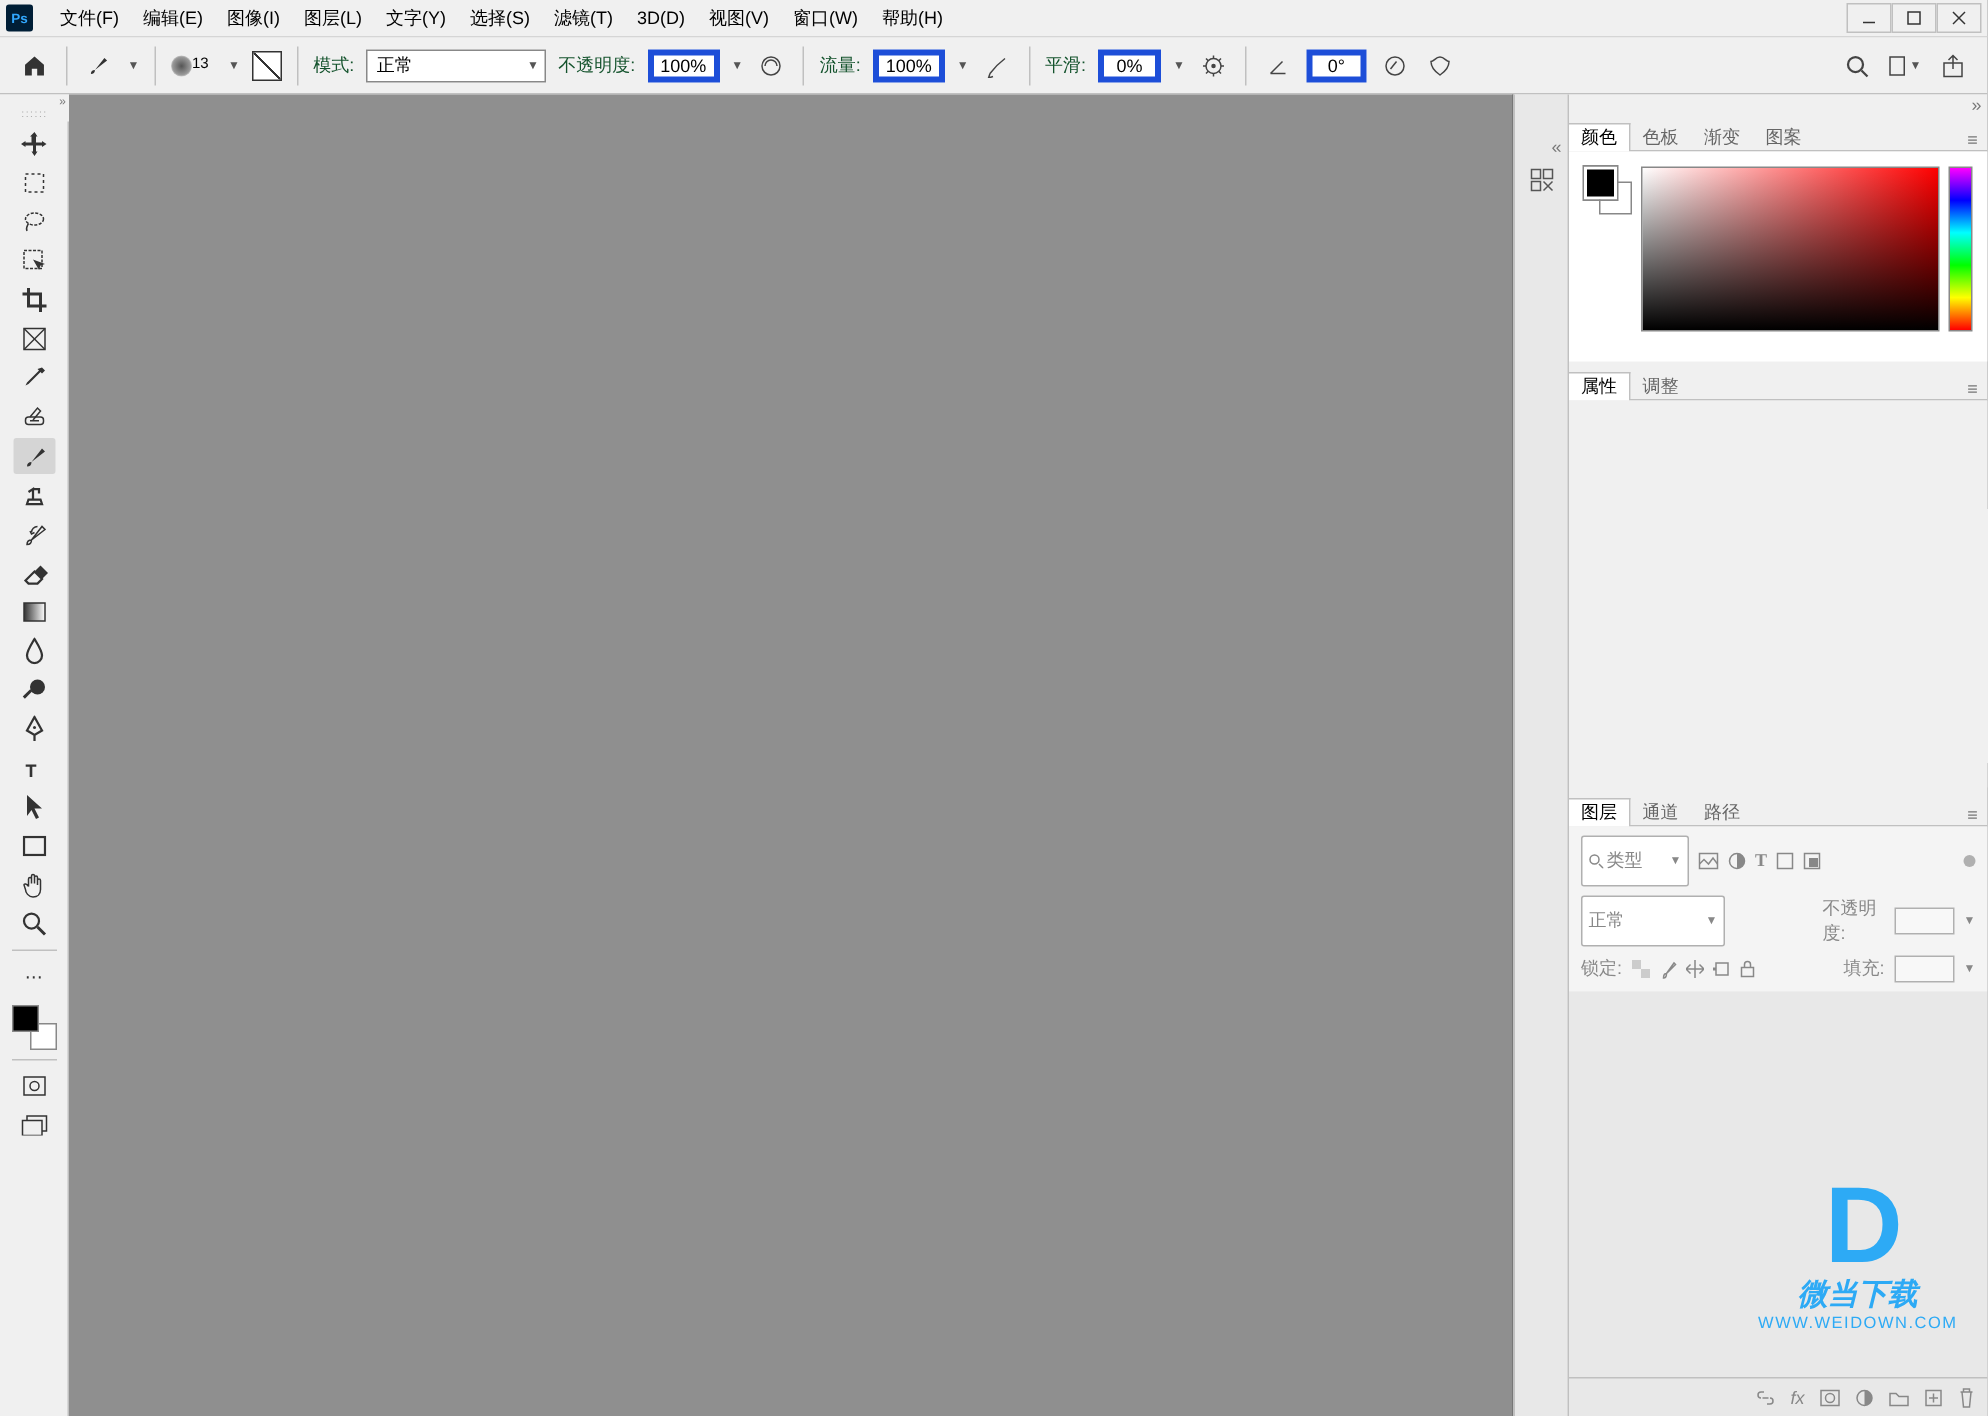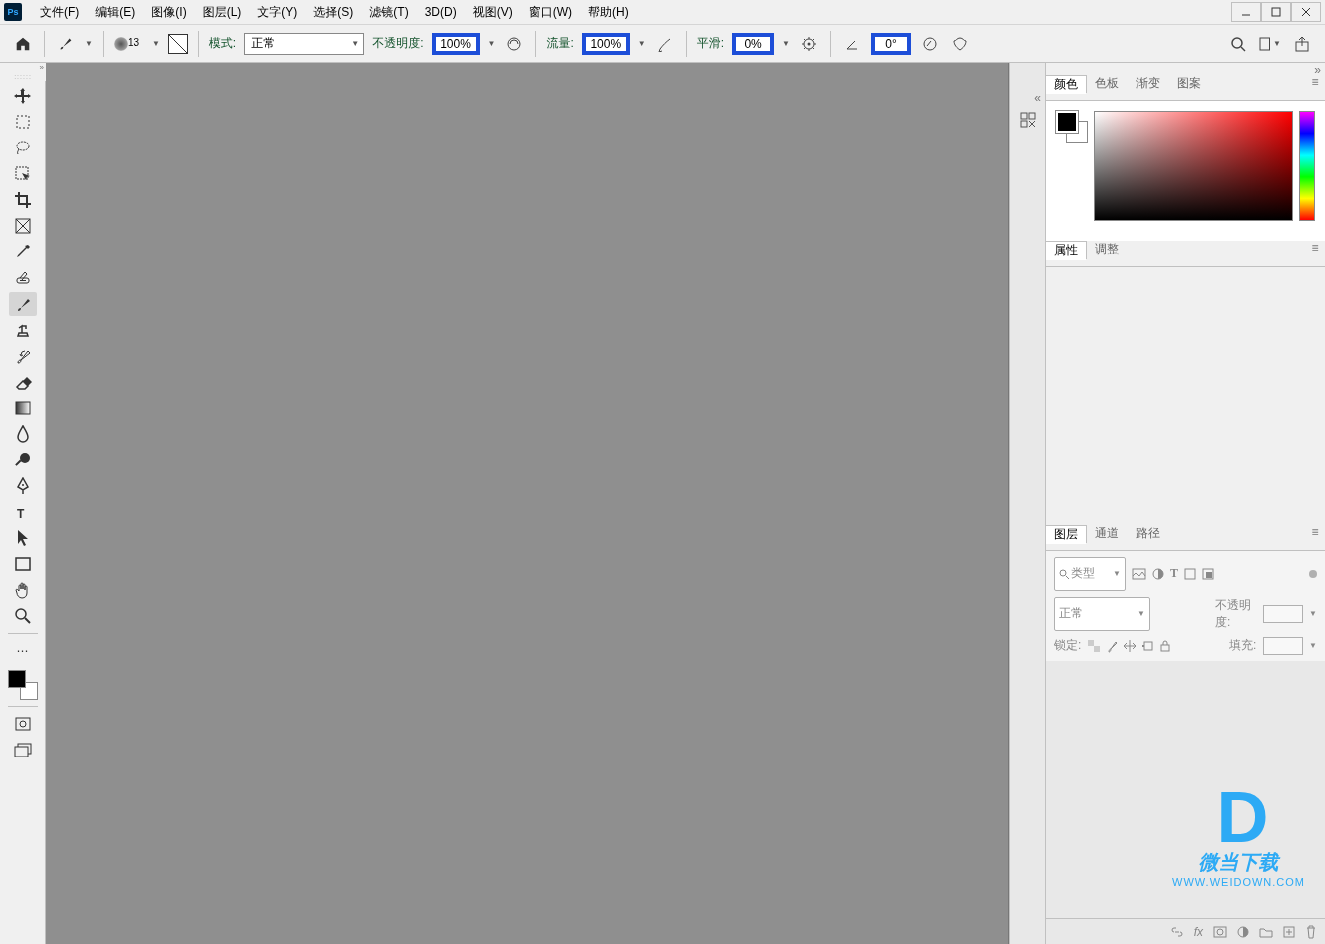--- a/index.html
+++ b/index.html
@@ -45,21 +45,21 @@
 
 
 .canvas { flex: 1; background: #8f8f8f; border-right: 1px solid #777; }
 
 
 .dock { display: flex; }
 .dock-collapse-col { width: 36px; background: #e8e8e8; border-left: 1px solid #c0c0c0; display: flex; flex-direction: column; align-items: center; padding-top: 28px; }
 .panels-col { width: 280px; background: #f0f0f0; display: flex; flex-direction: column; border-left: 1px solid #c0c0c0; }
 .panel-chev-row { height: 12px; display: flex; padding: 0 4px; color: #777; font-size: 8px; }
 .panel-chev-row .l { margin-right: auto; }
-.panel-tabs { height: 26px; display: flex; align-items: flex-start; border-bottom: 1px solid #c0c0c0; }
+.panel-tabs { height: 26px; display: flex; align-items: flex-end; border-bottom: 1px solid #c0c0c0; }
 .ptab { padding: 0 8px; display: flex; align-items: center; border-right: 1px solid transparent; color: #666; cursor: pointer; position:relative;}
 .ptab.active { background: #fff; color: #000; border-right: 1px solid #c0c0c0; border-top: 1px solid #c0c0c0;}
 .ptab.active::after{content:"";position:absolute;left:0;right:0;bottom:-1px;height:1px;background:#fff;}
 .panel-menu { margin-left: auto; width: 20px; display: flex; align-items: center; justify-content: center; color: #777; }
 
 .color-panel-body { height: 140px; background: #fff; padding: 10px; display: flex; gap: 6px; align-items:flex-start;}
 .dual-swatch { width: 32px; height: 32px; position: relative; }
 .ds-fg { width: 22px; height: 22px; background: #000; border: 2px solid #fff; outline:1px solid #888; position: absolute; top: 0; left: 0; z-index: 2; }
 .ds-bg { width: 22px; height: 22px; background: #fff; border: 1px solid #888; position: absolute; bottom: 0; right: 0; }
 .color-field { flex: 1; height: 110px; background: linear-gradient(to bottom,rgba(0,0,0,0),#000), linear-gradient(to right,#fff,#f00); border: 1px solid #888; position:relative;}

